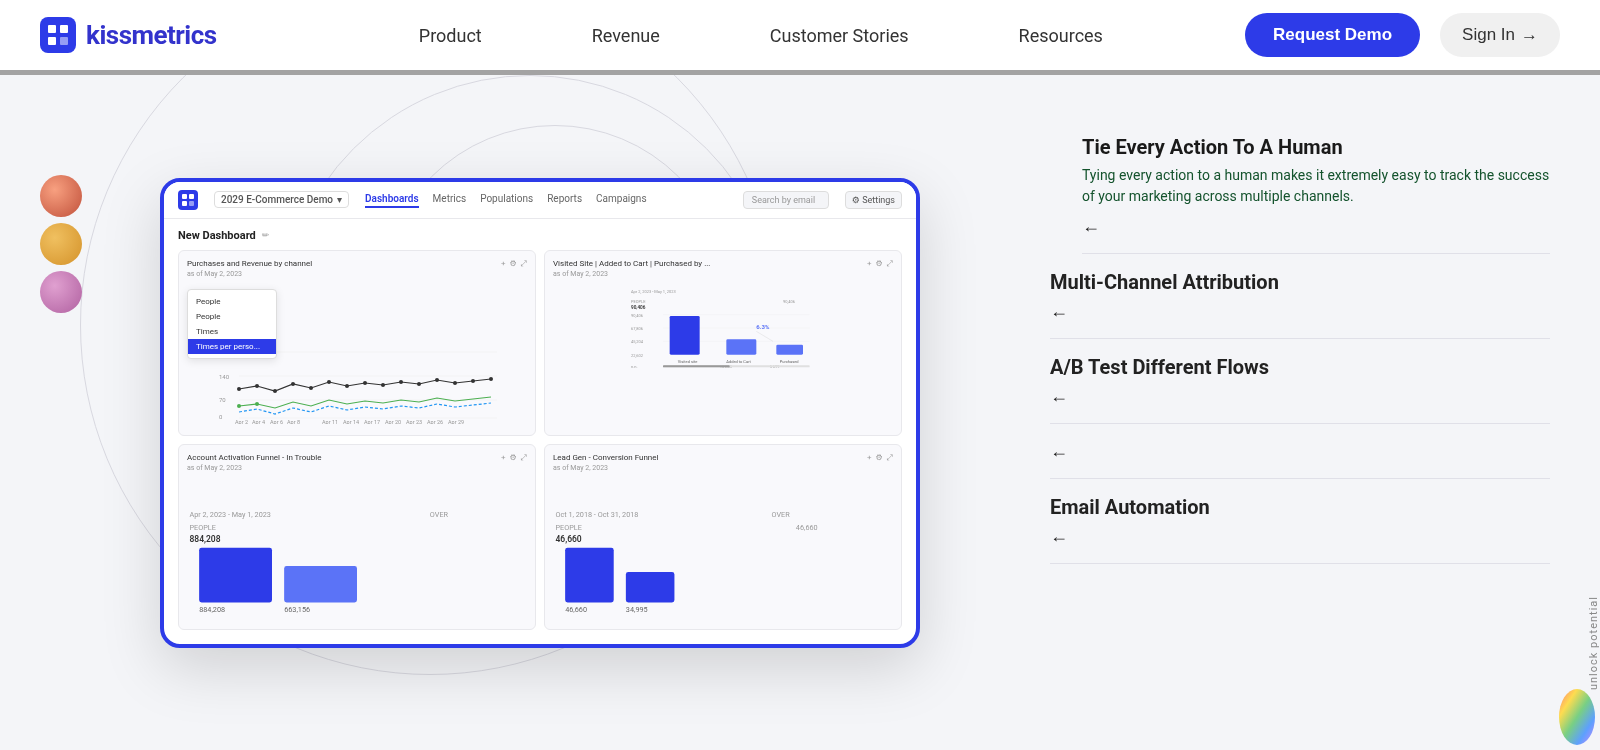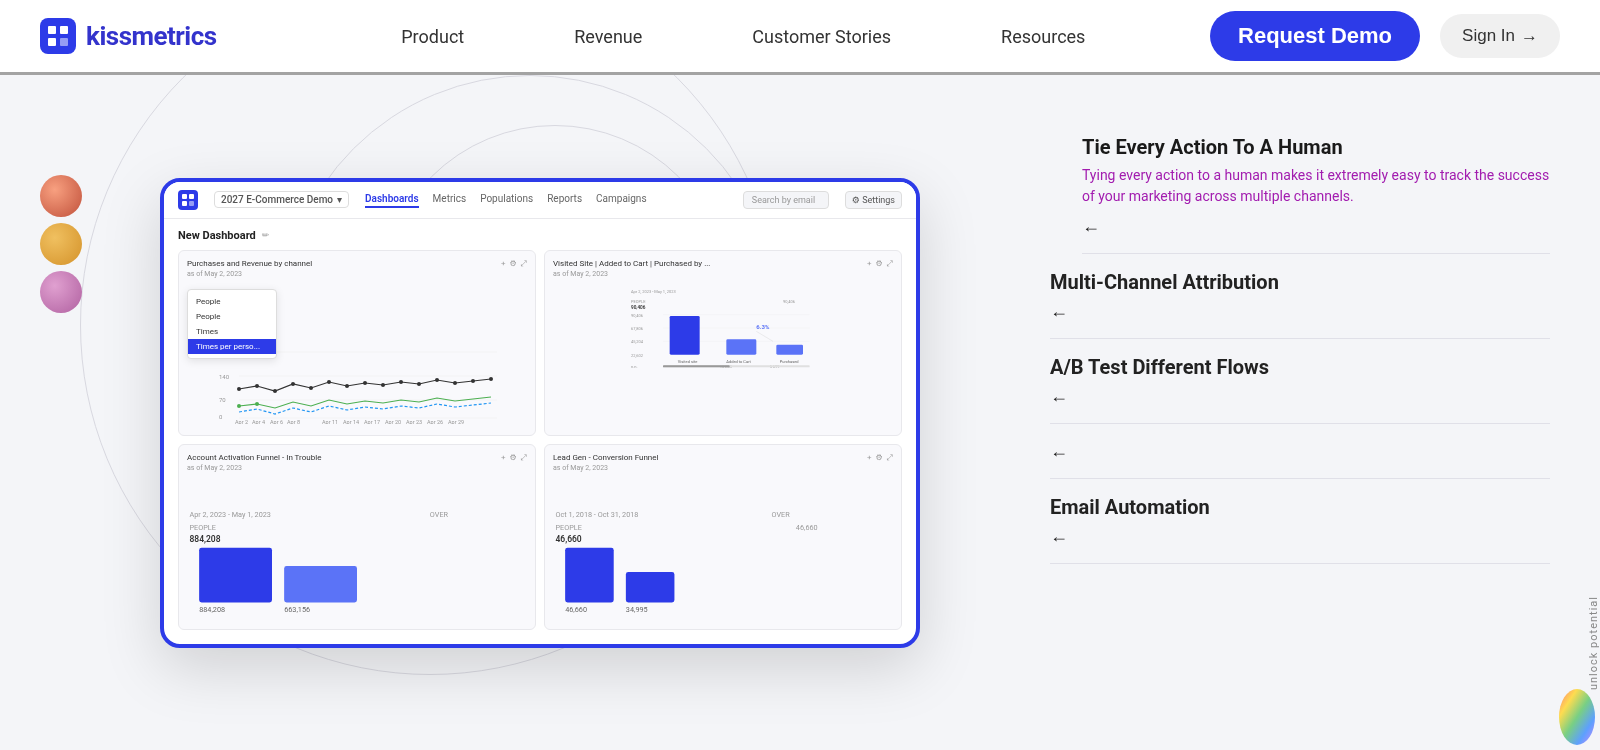--- a/index.html
+++ b/index.html
@@ -10,21 +10,21 @@
       width: 1600px;
       height: 750px;
     }
 
     
     nav {
       display: flex;
       align-items: center;
       height: 75px;
       background: #fff;
-      border-bottom: 3px solid #a3a3a3;
+      border-bottom: 5px solid #a3a3a3;
       padding: 0 40px;
       position: relative;
       z-index: 10;
     }
     .logo {
       display: flex;
       align-items: center;
       gap: 10px;
       text-decoration: none;
       margin-right: 60px;
@@ -57,21 +57,21 @@
       display: flex;
       align-items: center;
       gap: 20px;
     }
     .btn-demo {
       background: #2d3be8;
       color: #fff;
       border: none;
       border-radius: 30px;
       padding: 12px 28px;
-      font-size: 22px;
+      font-size: 17px;
       font-weight: 600;
       cursor: pointer;
     }
     .btn-signin {
       background: #f0f0f0;
       color: #333;
       border: none;
       border-radius: 30px;
       padding: 12px 22px;
       font-size: 17px;
@@ -312,21 +312,21 @@
       margin-left: 32px;
     }
     .feature-title {
       font-size: 20px;
       font-weight: 700;
       color: #222;
       margin-bottom: 6px;
     }
     .feature-desc {
       font-size: 14px;
-      color: #a21caf;
+      color: #14532d;
       line-height: 1.5;
       margin-bottom: 8px;
     }
     .arrow-icon {
       font-size: 18px;
       color: #222;
       display: block;
     }
     .feature-item.active .feature-title {
       color: #1a1a1a;
@@ -410,21 +410,21 @@
       <div class="dash-header">
         <div class="dash-logo-sm">
           <svg viewBox="0 0 14 14" fill="white">
               <rect x="1" y="1" width="5" height="5" rx="1"></rect>
               <rect x="8" y="1" width="5" height="5" rx="1"></rect>
               <rect x="1" y="8" width="5" height="5" rx="1"></rect>
               <rect x="8" y="8" width="5" height="5" rx="1" opacity="0.5"></rect>
             </svg>
         </div>
         <div class="dash-workspace">
-          <span>2027 E-Commerce Demo</span>
+          <span>2029 E-Commerce Demo</span>
           <span>▾</span>
         </div>
         <div class="dash-tabs">
           <span class="dash-tab active">Dashboards</span>
           <span class="dash-tab">Metrics</span>
           <span class="dash-tab">Populations</span>
           <span class="dash-tab">Reports</span>
           <span class="dash-tab">Campaigns</span>
         </div>
         <div class="dash-search">Search by email</div>

